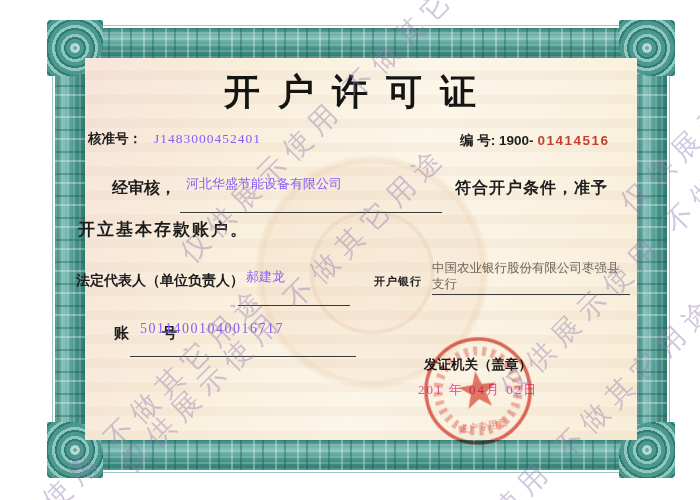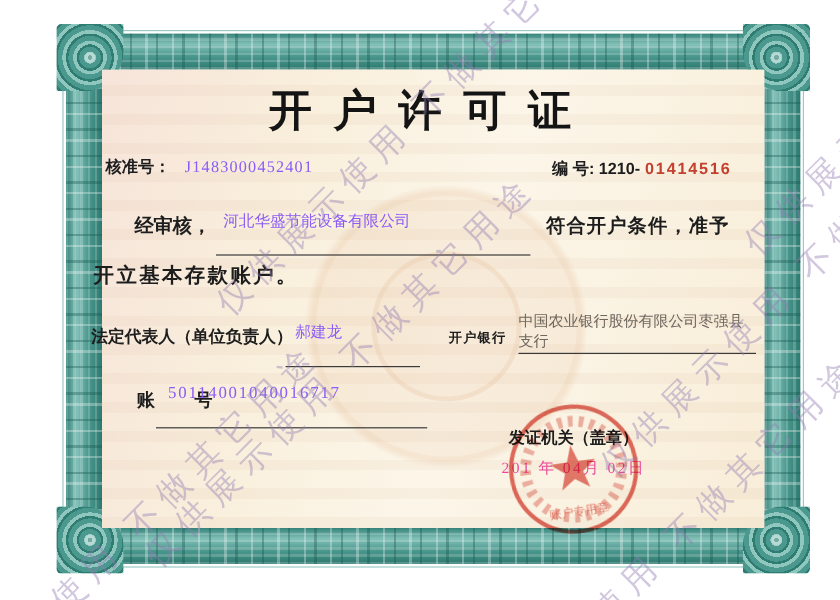--- a/index.html
+++ b/index.html
@@ -127,21 +127,21 @@
 
   <div class="paper"></div>
 
   <div class="abs title">开户许可证</div>
 
   <div class="abs approval-row">
     <span class="lbl">核准号：</span><span class="fill">J1483000452401</span>
   </div>
 
   <div class="abs serial-row">
-    <span class="lbl">编 号: 1210-</span><span class="serial-red">01414516</span>
+    <span class="lbl">编 号: 1900-</span><span class="serial-red">01414516</span>
   </div>
 
   <div class="abs lbl review-lbl">经审核，</div>
   <span class="abs fill uline company">河北华盛节能设备有限公司</span>
   <div class="abs lbl cond-lbl">符合开户条件，准予</div>
 
   <div class="abs lbl rep-lbl">法定代表人（单位负责人）</div>
 
   <div class="abs lbl openline">开立基本存款账户。</div>
   <span class="abs fill uline rep-name">郝建龙</span>

